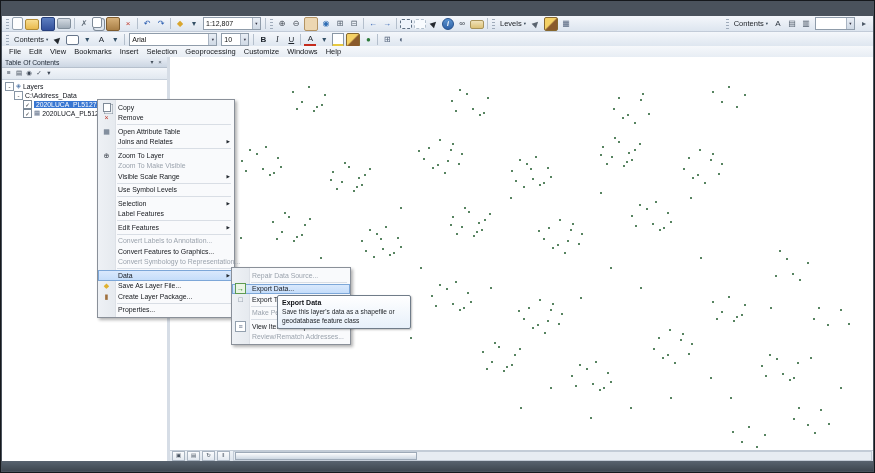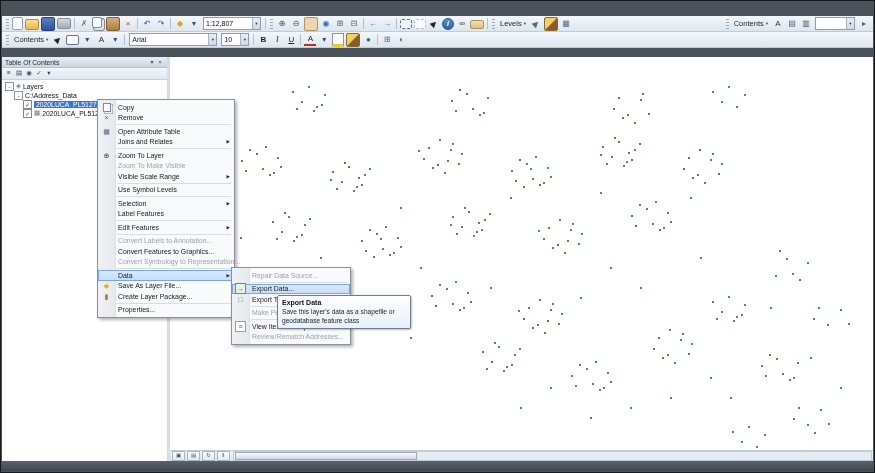--- a/index.html
+++ b/index.html
@@ -255,20 +255,32 @@
         <span class="tb-sep"></span>
         <span class="tb-icon">
           <span class="glyph" style="color: rgb(85, 101, 125);">⊞</span>
         </span>
         <span class="tb-icon">
           <span class="glyph" style="color: rgb(85, 101, 125);">◐</span>
         </span>
       </div>
   </div>
 
+  <div class="menubar">
+      <span class="mb-item">File</span>
+      <span class="mb-item">Edit</span>
+      <span class="mb-item">View</span>
+      <span class="mb-item">Bookmarks</span>
+      <span class="mb-item">Insert</span>
+      <span class="mb-item">Selection</span>
+      <span class="mb-item">Geoprocessing</span>
+      <span class="mb-item">Customize</span>
+      <span class="mb-item">Windows</span>
+      <span class="mb-item">Help</span>
+    </div>
 
   <div class="toc">
     <div class="toc-header">
       <span>Table Of Contents</span>
       <span class="toc-hdr-icons">
           <span class="tb-icon">
             <span class="glyph" style="color: rgb(69, 80, 92);">▾</span>
           </span>
           <span class="tb-icon">
             <span class="glyph" style="color: rgb(69, 80, 92);">×</span>

